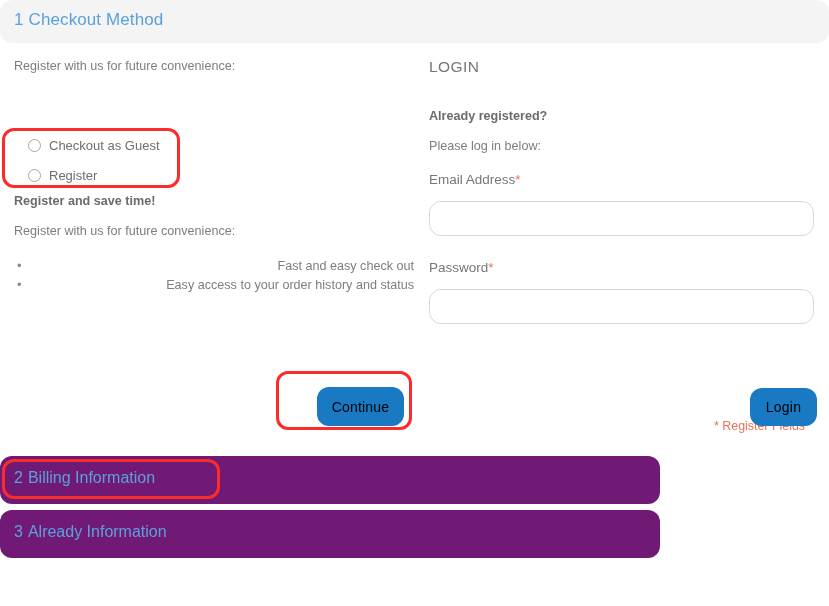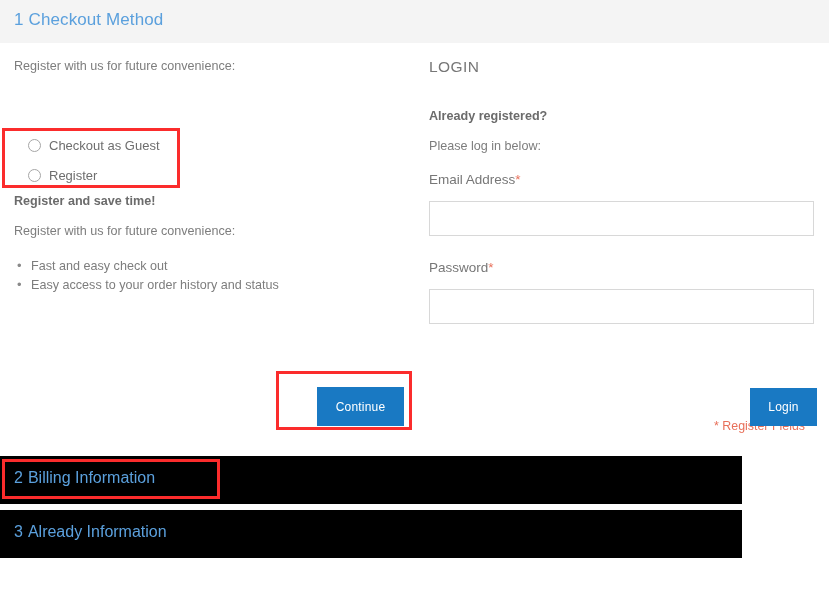--- a/index.html
+++ b/index.html
@@ -1,15 +1,15 @@
 <!DOCTYPE html>
 <html><head>
 <meta charset="utf-8">
 <style>
-  * { box-sizing: border-box; margin: 0; padding: 0; }
+  * { box-sizing: border-box; margin: 0; padding: 0; border-radius: 12px; }
   html, body {
     width: 829px; height: 606px;
     background: #ffffff;
     font-family: "Liberation Sans", sans-serif;
     overflow: hidden;
   }
   #page { position: relative; width: 829px; height: 606px; background: #fff; }
 
   
   .step-head-active {
@@ -51,21 +51,21 @@
   }
   .radio-label { font-size: 13px; color: #6e6e6e; white-space: nowrap; }
 
   
   .reg-block { position: absolute; left: 0; top: 135px; width: 400px; }
   .reg-block .p-strong { margin-bottom: 14px; }
   .reg-block .p-note   { margin-bottom: 18px; }
   ul.benefits { list-style: none; }
   ul.benefits li {
     position: relative; padding-left: 17px;
-    font-size: 12.6px; color: #7d7d7d; line-height: 19px;
+    font-size: 12.6px; color: #7d7d7d; line-height: 19px; text-align: right;
   }
   ul.benefits li::before {
     content: "\2022"; position: absolute; left: 3px; top: -1px;
     color: #8a8a8a; font-size: 13px;
   }
 
   
   .fld-label {
     font-size: 13.5px; color: #777; margin-bottom: 7px; white-space: nowrap;
   }
@@ -85,35 +85,35 @@
   .plslog  { position: absolute; left: 0; top: 80px; }
 
   .required-fields {
     position: absolute; right: 12px; top: 361px;
     font-size: 12.4px; color: #e8705a; white-space: nowrap;
   }
 
   
   .btn {
     position: absolute; border: 0; cursor: pointer;
-    background: #1979c3; color: #ffffff;
+    background: #1979c3; color: #000000;
     font-family: "Liberation Sans", sans-serif;
-    font-size: 12px; letter-spacing: .2px; text-align: center;
+    font-size: 14px; letter-spacing: .2px; text-align: center;
   }
   .btn-continue { left: 317px; top: 387px; width: 87px; height: 39px; }
   .btn-login    { left: 750px; top: 388px; width: 67px; height: 38px; }
 
   .forgot-link {
     position: absolute; left: 429px; top: 397px;
     font-size: 13.4px; color: #5ba0dd; text-decoration: none; white-space: nowrap;
   }
 
   
   .step-row {
-    position: absolute; left: 0; width: 742px; height: 48px; background: #000000;
+    position: absolute; left: 0; width: 660px; height: 48px; background: #701a75;
   }
   .step-row .step-title {
     position: absolute; left: 14px; top: 13px;
     font-size: 16px; color: #5ba0dd; white-space: nowrap;
   }
   .row-billing { top: 456px; }
   .row-payment { top: 510px; }
   .row-review  { top: 564px; height: 42px; }
 
   

